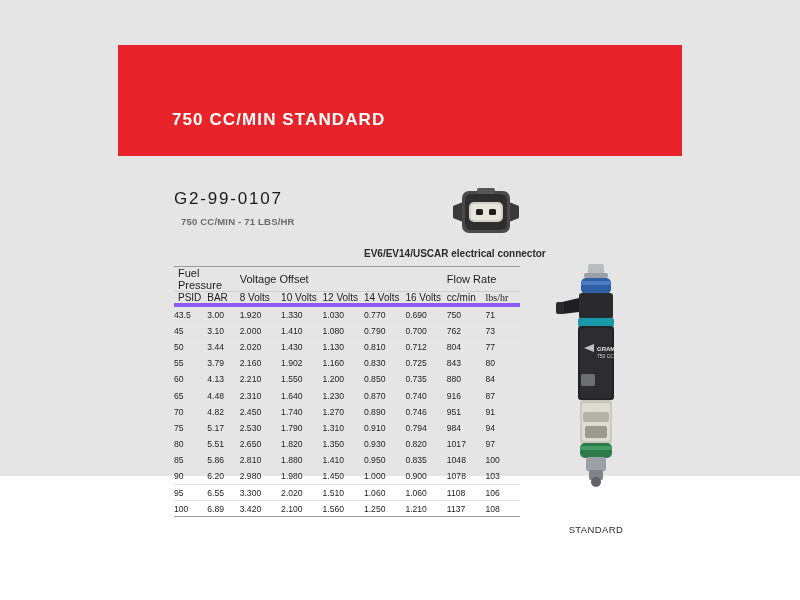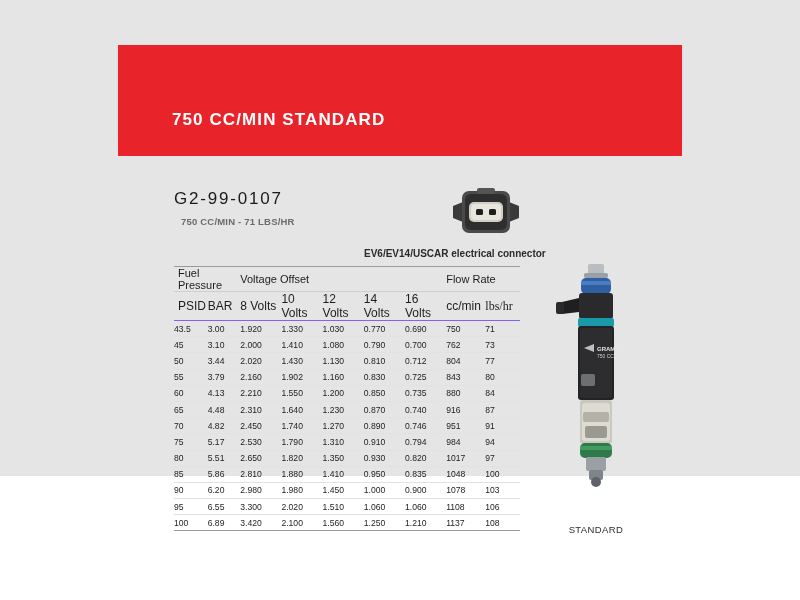--- a/index.html
+++ b/index.html
@@ -103,24 +103,24 @@
     font-size: 11px;
     font-weight: bold;
     padding: 5px 0 4px 0;
     border-top: 1px solid #9a9a9a;
     border-bottom: 1px solid #cfcfcf;
     text-align: center;
     color: #1d1d1d;
   }
   .grp-row th.g-fuel { text-align: left; padding-left: 4px; }
   .sub-row th {
-    font-size: 12px;
+    font-size: 10px;
     font-weight: bold;
     padding: 4px 0 4px 0;
-    border-bottom: 1px solid #8b5cf6;
+    border-bottom: 4px solid #8b5cf6;
     color: #1d1d1d;
   }
   .sub-row th.c-psid { padding-left: 4px; text-align: left; width: 34px; }
   .sub-row th.c-bar  { text-align: left; width: 34px; }
   .sub-row th.c-v    { text-align: left; width: 44px; }
   .sub-row th.c-cc   { text-align: left; width: 40px; }
   .sub-row th.c-lbs  { text-align: left; width: 36px; font-family: Liberation Serif, serif; }
   table.flow tbody td {
     padding: 2.6px 0;
     border-bottom: 1px solid #e2e2e2;

